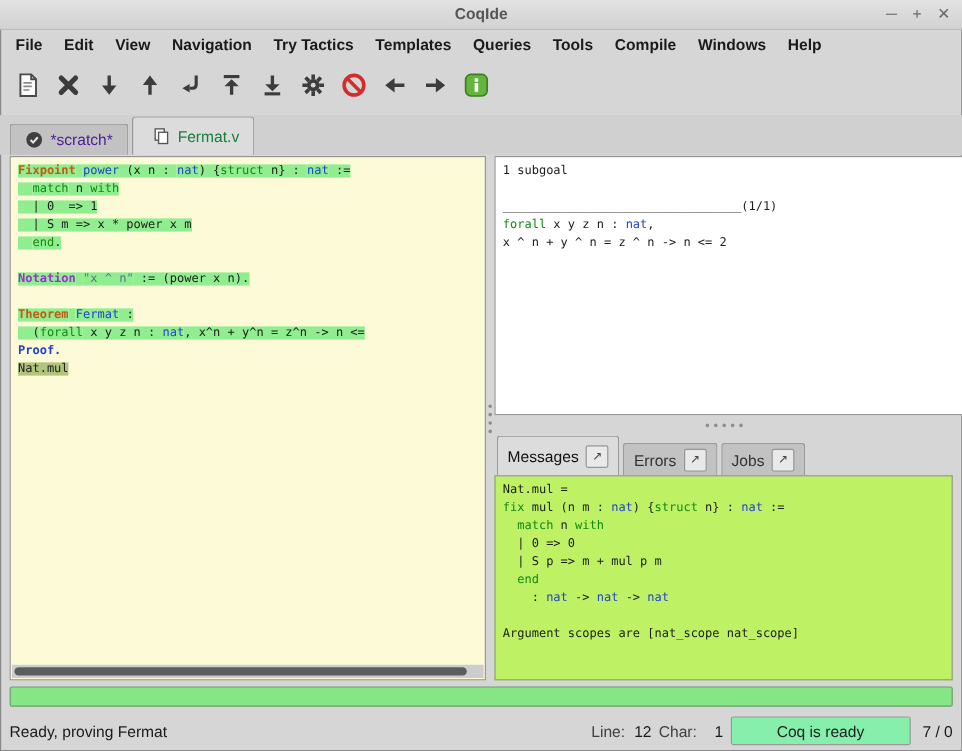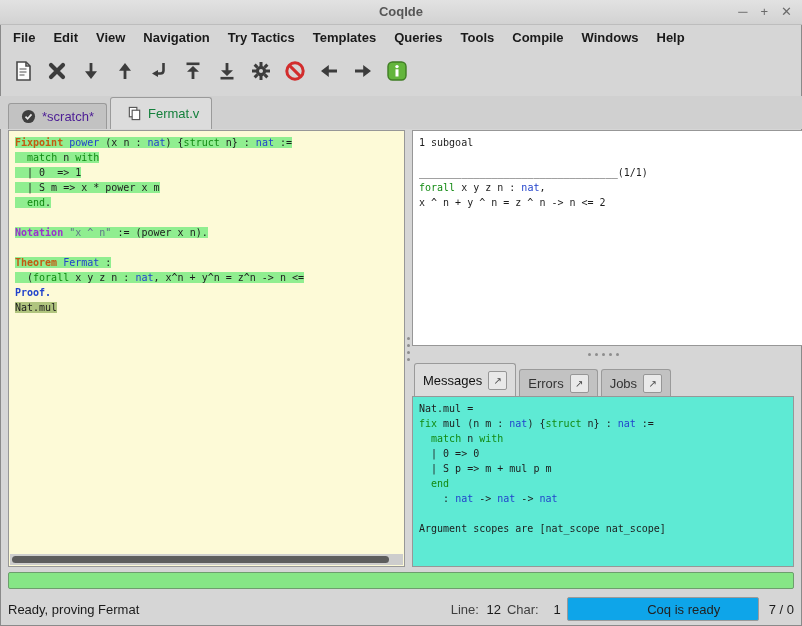--- a/index.html
+++ b/index.html
@@ -27,21 +27,21 @@
   
   .tabbar{position:absolute;left:0;top:96px;right:0;height:33px;display:flex;align-items:flex-end;padding-left:8px;background:#d0d0d0;}
   .etab{display:flex;align-items:center;gap:6px;padding:0 12px;height:25px;
     background:#c2c2c2;border:1px solid #9a9a9a;border-bottom:none;border-radius:3px 3px 0 0;margin-right:3px;color:#4c1d95;}
   .etab.active{height:31px;background:#dcdcdc;color:#15803d;padding-left:16px;}
   .etab .ticon{display:flex;align-items:center;}
   
   .pane{position:absolute;border:1px solid #979797;box-sizing:border-box;overflow:hidden;}
   .script-pane{left:8px;top:130px;width:397px;height:437px;background:#fdfad7;}
   .goals-pane{left:412px;top:130px;width:433px;height:216px;background:#ffffff;}
-  .messages-pane{left:412px;top:396px;width:382px;height:171px;background:#5eead4;}
+  .messages-pane{left:412px;top:396px;width:382px;height:171px;background:#bef264;}
   .code-area{position:absolute;left:0;top:0;right:0;bottom:0;padding:4px 6px;
     font-family:"DejaVu Sans Mono",monospace;font-size:10px;line-height:15px;white-space:pre;}
   .script-pane .code-area{bottom:12px;}
   .code-line{height:15px;}
   .s-plain{color:#1c1c1c;}
   .s-vernac{color:#c35a11;font-weight:bold;}
   .s-notation{color:#9b32cd;font-weight:bold;}
   .s-ident{color:#2243cc;}
   .s-gallina{color:#128a12;}
   .s-string{color:#5f7488;}
@@ -64,22 +64,22 @@
     display:flex;align-items:center;justify-content:center;font-size:10px;color:#444;}
   
   .progressbar{position:absolute;left:8px;top:572px;width:786px;height:17px;background:#86e686;
     border:1px solid #6d9e6d;border-radius:2px;box-sizing:border-box;}
   
   .statusbar{position:absolute;left:0;top:592px;right:0;height:34px;display:flex;align-items:center;}
   .status-left{margin-left:8px;color:#1a1a1a;}
   .status-right{margin-left:auto;margin-right:8px;display:flex;align-items:center;gap:6px;}
   .stat-label{color:#404040;}
   .stat-value{min-width:16px;text-align:right;color:#1a1a1a;}
-  .coq-state{width:148px;height:22px;background:#0ea5e9;border:1px solid #9a9a9a;border-radius:2px;
-    display:flex;align-items:center;justify-content:center;color:#222;padding-left:42px;}
+  .coq-state{width:148px;height:22px;background:#86efac;border:1px solid #9a9a9a;border-radius:2px;
+    display:flex;align-items:center;justify-content:center;color:#222;}
   .counter{margin-left:4px;color:#1a1a1a;}
 </style>
 </head>
 <body>
 
 <div class="titlebar">
   <div class="title">CoqIde</div>
   <div class="win-controls">
     <span class="win-btn">─</span>
     <span class="win-btn">+</span>

